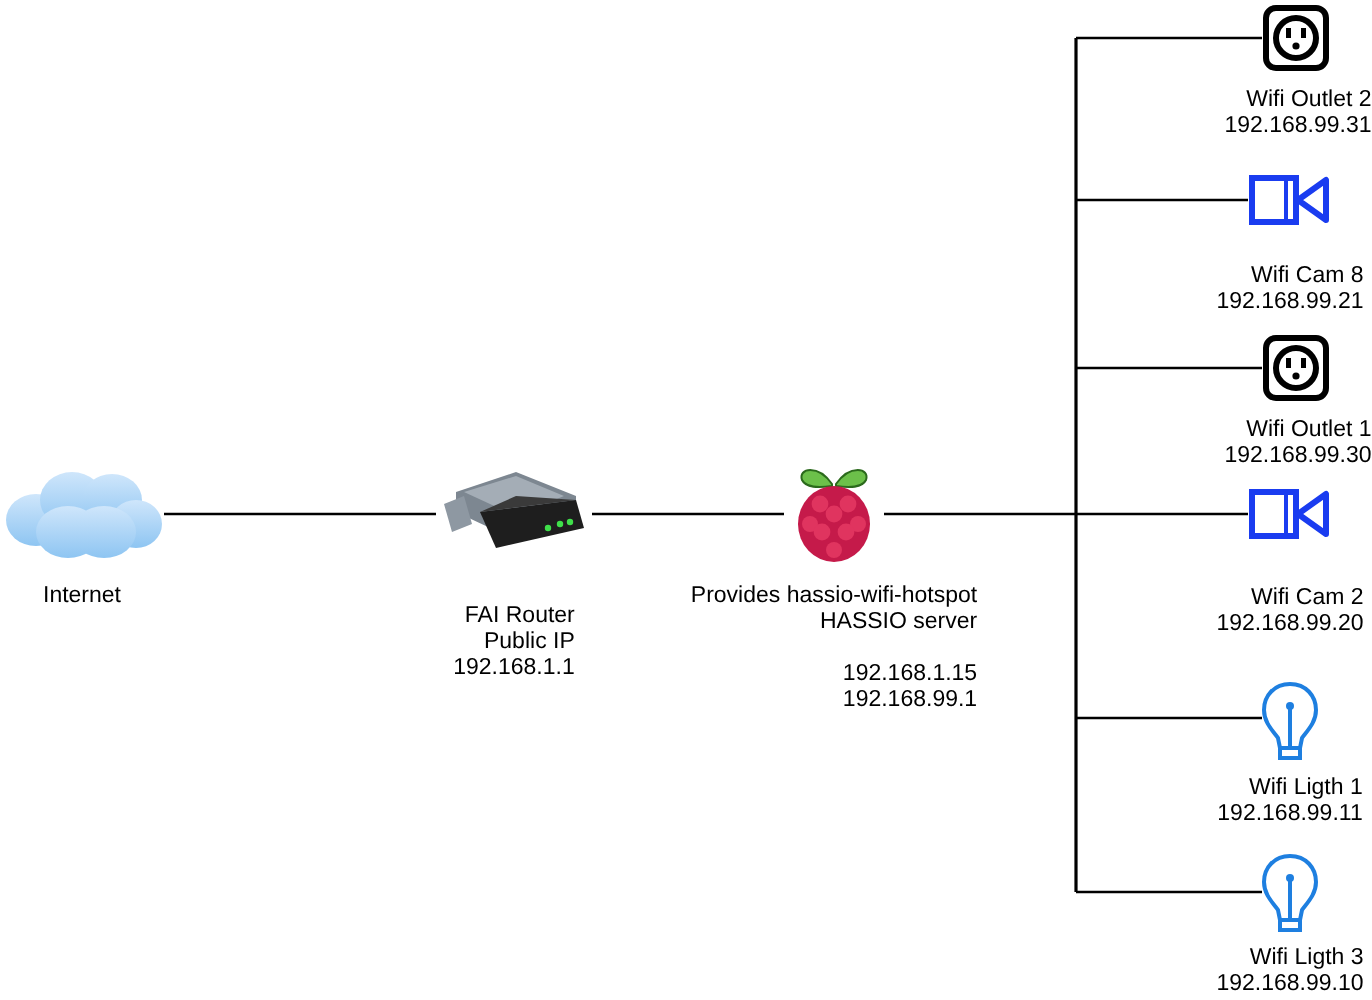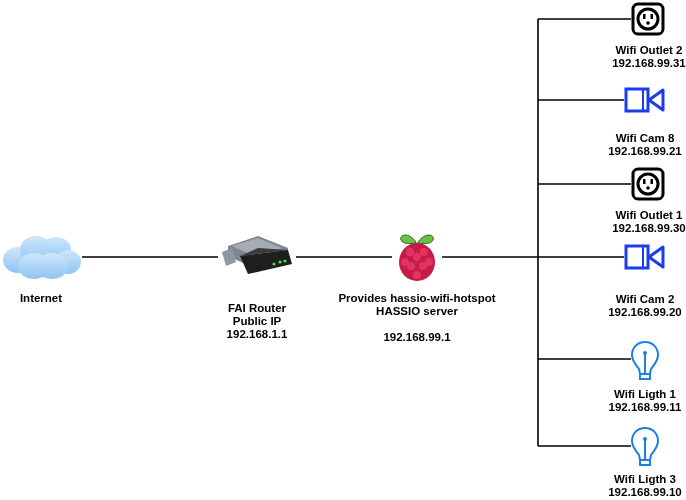--- a/index.html
+++ b/index.html
@@ -1,21 +1,21 @@
 <!DOCTYPE html>
 <html><head>
   <meta charset="utf-8">
   <style>
     html, body { margin: 0; padding: 0; background: #ffffff; }
     body { width: 686px; height: 500px; position: relative; overflow: hidden;
       font-family: "Liberation Sans", sans-serif; font-size: 12px; color: #000; }
     #lines { position: absolute; left: 0; top: 0; }
     .node { position: absolute; }
-    .lbl { position: absolute; text-align: center; font-size: 11.5px; line-height: 13px;
-      font-family: "Liberation Sans", sans-serif; white-space: nowrap; transform: translateX(-50%); font-weight: bold; }
+    .lbl { position: absolute; text-align: right; font-size: 11.5px; line-height: 13px;
+      font-family: "Liberation Sans", sans-serif; white-space: nowrap; transform: translateX(-50%); }
     .lbl div { display: block; }
     .icon { position: absolute; }
   </style>
 </head>
 <body>
 
 <svg id="lines" width="686" height="500">
   <line x1="82" y1="257" x2="218" y2="257" stroke="#000" stroke-width="1.3"></line>
   <line x1="296" y1="257" x2="392" y2="257" stroke="#000" stroke-width="1.3"></line>
   <line x1="442" y1="257" x2="538" y2="257" stroke="#000" stroke-width="1.3"></line>
@@ -79,20 +79,21 @@
         <circle cx="34" cy="32" r="4"></circle>
       <circle cx="16" cy="36" r="4.2"></circle>
         <circle cx="28" cy="36" r="4.2"></circle>
       <circle cx="22" cy="45" r="4"></circle>
     </g>
   </svg>
   <div class="lbl" style="left:417px;top:292px">
     <div>Provides hassio-wifi-hotspot</div>
     <div>HASSIO server</div>
     <div style="height:13px"></div>
+    <div>192.168.1.15</div>
     <div>192.168.99.1</div>
   </div>
 </div>
 
 <div class="node">
   <svg class="icon" style="left:631px;top:2px" width="34" height="34" viewBox="0 0 34 34">
     <rect x="2" y="2" width="30" height="30" rx="5" fill="#fff" stroke="#000" stroke-width="3"></rect>
     <circle cx="17" cy="17" r="10" fill="#fff" stroke="#000" stroke-width="3"></circle>
     <rect x="12" y="12" width="2.5" height="5" fill="#000"></rect>
     <rect x="19.5" y="12" width="2.5" height="5" fill="#000"></rect>

